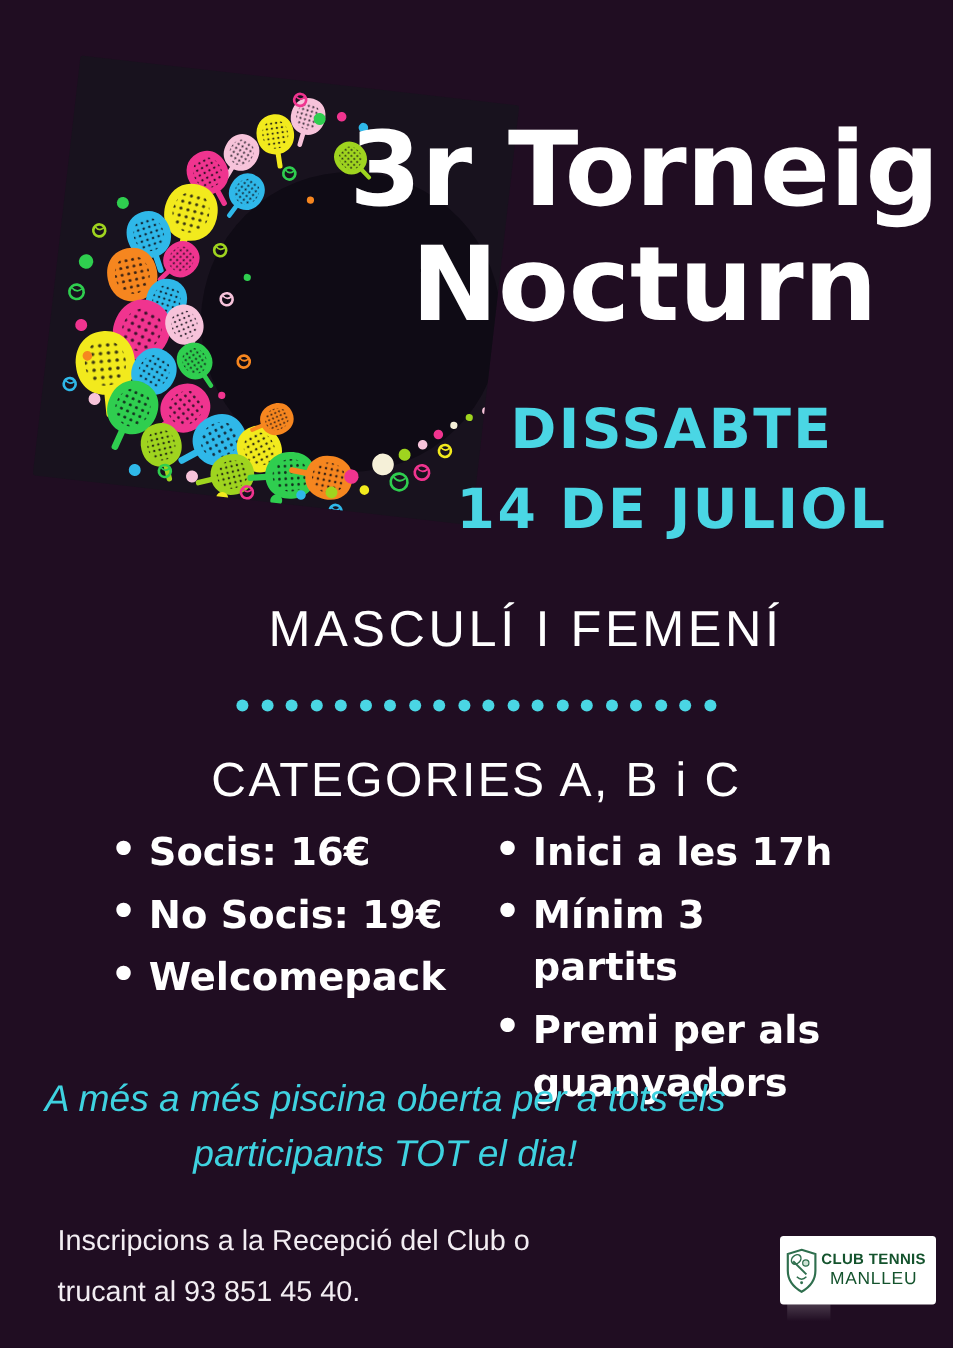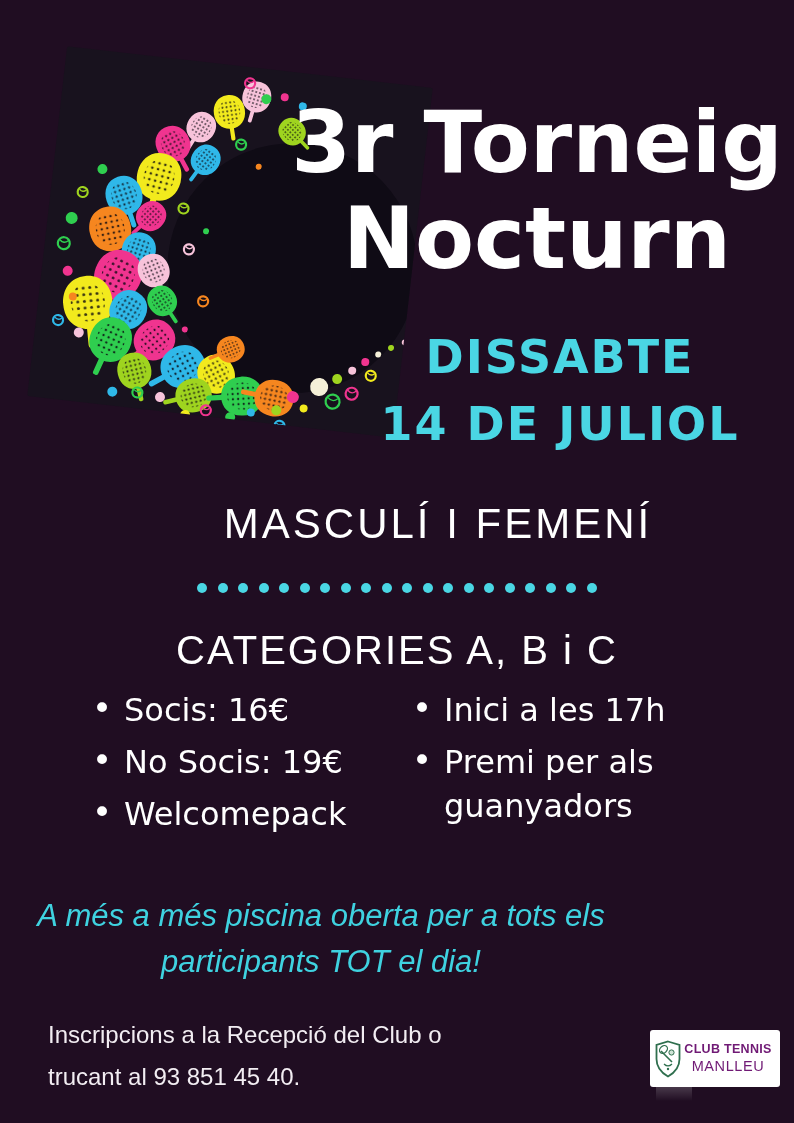--- a/index.html
+++ b/index.html
@@ -50,21 +50,21 @@
     font-size:40px;letter-spacing:2px;font-weight:400;
   }
 
   
   .lists{position:absolute;left:90px;top:688px;width:640px;display:flex;}
   .lists ul{margin:0;padding:0;list-style:none;}
   .lists ul.col-left{width:320px;}
   .lists ul.col-right{width:300px;}
   .lists li{
     position:relative;padding-left:34px;margin-bottom:8px;
-    color:#FFFFFF;font-family:"DejaVu Sans", sans-serif;font-weight:normal;
+    color:#FFFFFF;font-family:"DejaVu Sans", sans-serif;font-weight:bold;
     font-size:32px;line-height:44px;
   }
   .lists li::before{
     content:"\2022";position:absolute;left:2px;top:-2px;
     font-size:34px;color:#FFFFFF;
   }
 
   .pool-note{
     position:absolute;left:0;top:893px;width:642px;
     text-align:center;color:#3FD2E0;
@@ -80,21 +80,21 @@
   .logo-box{
     position:absolute;left:650px;top:1030px;width:130px;height:57px;
     background:#FFFFFF;border-radius:3px;
     display:flex;align-items:center;padding:0 5px;box-sizing:border-box;
   }
   .logo-box::after{ 
     content:"";position:absolute;left:6px;top:100%;width:36px;height:14px;
     background:linear-gradient(to bottom, rgba(255,255,255,0.18), rgba(255,255,255,0));
   }
   .logo-shield{width:26px;height:38px;flex:0 0 auto;}
-  .logo-text{flex:1;text-align:center;color:#701a75;line-height:1.25;}
+  .logo-text{flex:1;text-align:center;color:#14532d;line-height:1.25;}
   .logo-text .l1{font-size:12.5px;font-weight:bold;letter-spacing:0.3px;}
   .logo-text .l2{font-size:14.5px;font-weight:normal;letter-spacing:0.6px;}
 </style>
 </head>
 <body>
 
 <div class="poster">
 
   <div class="art-square">
     <svg id="crescent-svg" viewBox="0 0 368 352" aria-hidden="true">
@@ -327,20 +327,21 @@
   <div class="categories">CATEGORIES A, B i C</div>
 
   <div class="lists">
     <ul class="col-left">
       <li>Socis: 16€</li>
       <li>No Socis: 19€</li>
       <li>Welcomepack</li>
     </ul>
     <ul class="col-right">
       <li>Inici a les 17h</li>
+      <li>Mínim 3 partits</li>
       <li>Premi per als guanyadors</li>
     </ul>
   </div>
 
   <div class="pool-note">
     <div>A més a més piscina oberta per a tots els</div>
     <div>participants TOT el dia!</div>
   </div>
 
   <div class="contact">

